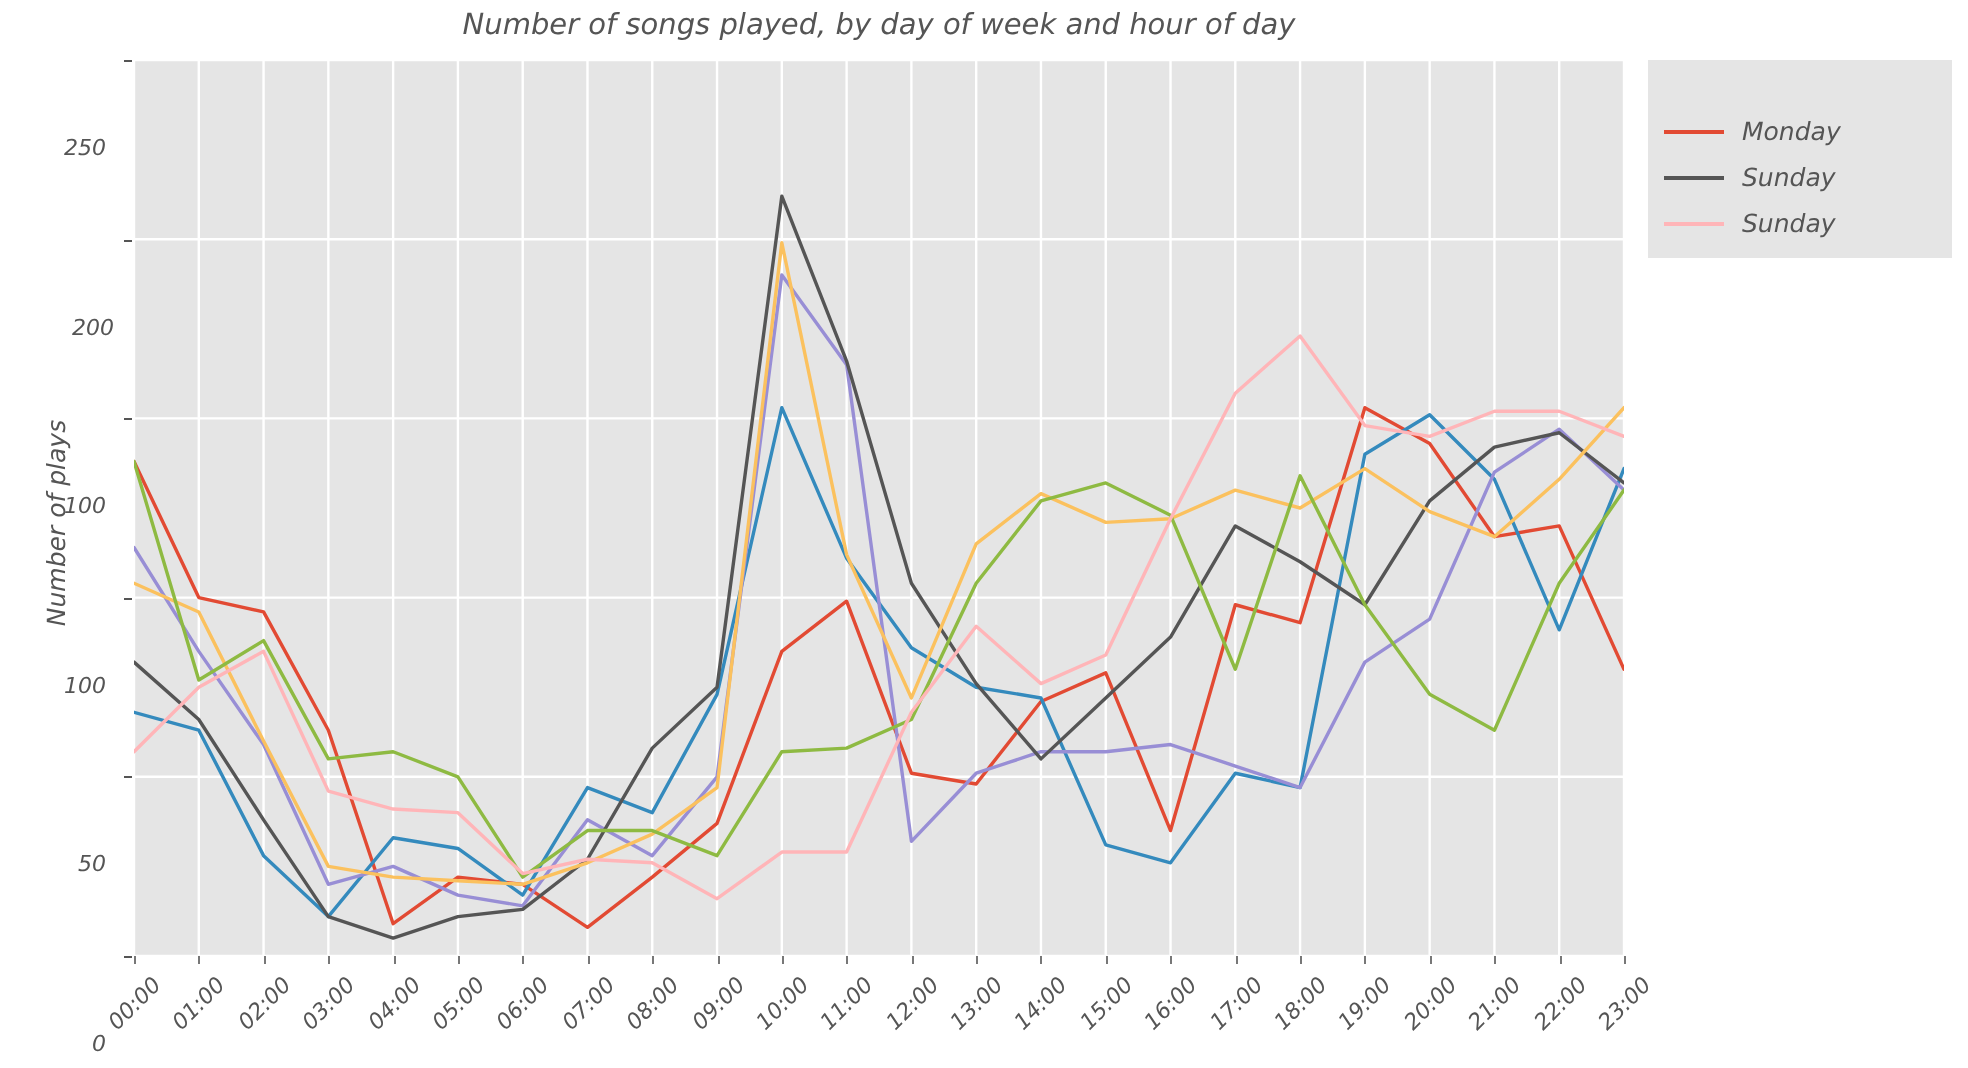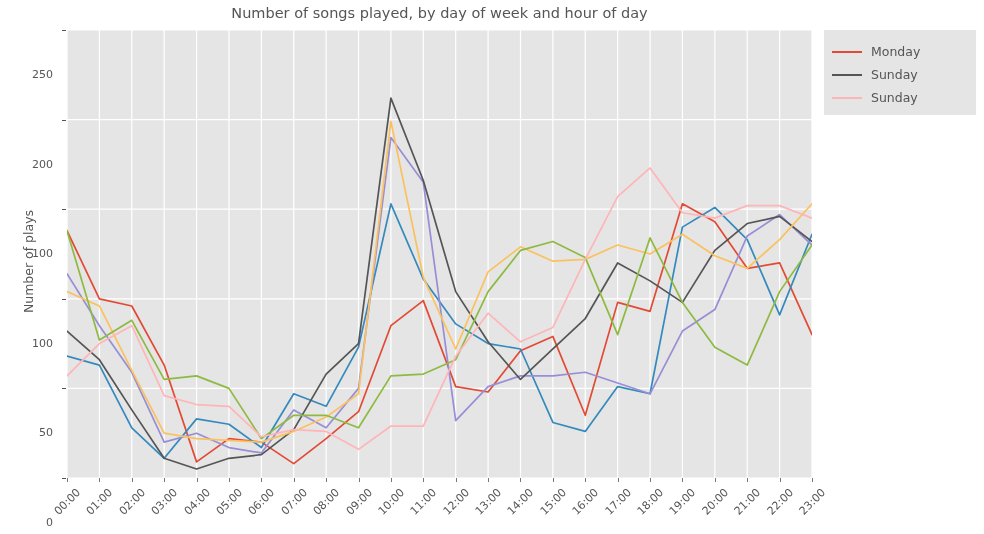--- a/index.html
+++ b/index.html
@@ -13,20 +13,21 @@
     font-family: "DejaVu Sans", sans-serif;
     overflow: hidden;
     position: relative;
   }
   #figure {
     position: absolute;
     left: 0; top: 0;
     width: 984px;
     height: 534px;
     background: #ffffff;
+    font-style: italic;
   }
   .chart-title {
     position: absolute;
     left: 67px;
     top: 5px;
     width: 745px;
     text-align: center;
     font-size: 14.5px;
     color: #555555;
     font-family: "DejaVu Sans", sans-serif;
@@ -81,21 +82,21 @@
     position: absolute;
     width: 1px;
     height: 4px;
     background: #777777;
   }
   .legend-box {
     position: absolute;
     left: 824px;
     top: 30px;
     width: 152px;
-    padding: 10px 0 6px 0;
+    padding: 24px 0 6px 0;
     background: #e5e5e5;
     box-sizing: border-box;
   }
   .legend-row {
     display: flex;
     align-items: center;
     height: 23px;
     padding-left: 8px;
   }
   .legend-swatch {
@@ -172,21 +173,21 @@
 
   <div id="yticks">
       <div class="ytick-label" style="left: 0px; width: 53px; top: 478px;">0</div>
       <div class="ytick-mark" style="left: 62px; top: 478px;"></div>
       <div class="ytick-label" style="left: 0px; width: 53px; top: 388.4px;">50</div>
       <div class="ytick-mark" style="left: 62px; top: 388.4px;"></div>
       <div class="ytick-label" style="left: 0px; width: 53px; top: 298.8px;">100</div>
       <div class="ytick-mark" style="left: 62px; top: 298.8px;"></div>
       <div class="ytick-label" style="left: 0px; width: 53px; top: 209.2px;">100</div>
       <div class="ytick-mark" style="left: 62px; top: 209.2px;"></div>
-      <div class="ytick-label" style="left: 16px; width: 53px; top: 119.6px; text-align: center;">200</div>
+      <div class="ytick-label" style="left: 4px; width: 53px; top: 119.6px;">200</div>
       <div class="ytick-mark" style="left: 62px; top: 119.6px;"></div>
       <div class="ytick-label" style="left: 0px; width: 53px; top: 30px;">250</div>
       <div class="ytick-mark" style="left: 62px; top: 30px;"></div>
     </div>
   <div id="xticks">
       <div class="xtick-mark" style="left: 67px; top: 478px;"></div>
       <div class="xtick-label" style="left: 14px; top: 486px; width: 60px;">00:00</div>
       <div class="xtick-mark" style="left: 99.3913px; top: 478px;"></div>
       <div class="xtick-label" style="left: 46.3913px; top: 486px; width: 60px;">01:00</div>
       <div class="xtick-mark" style="left: 131.783px; top: 478px;"></div>

